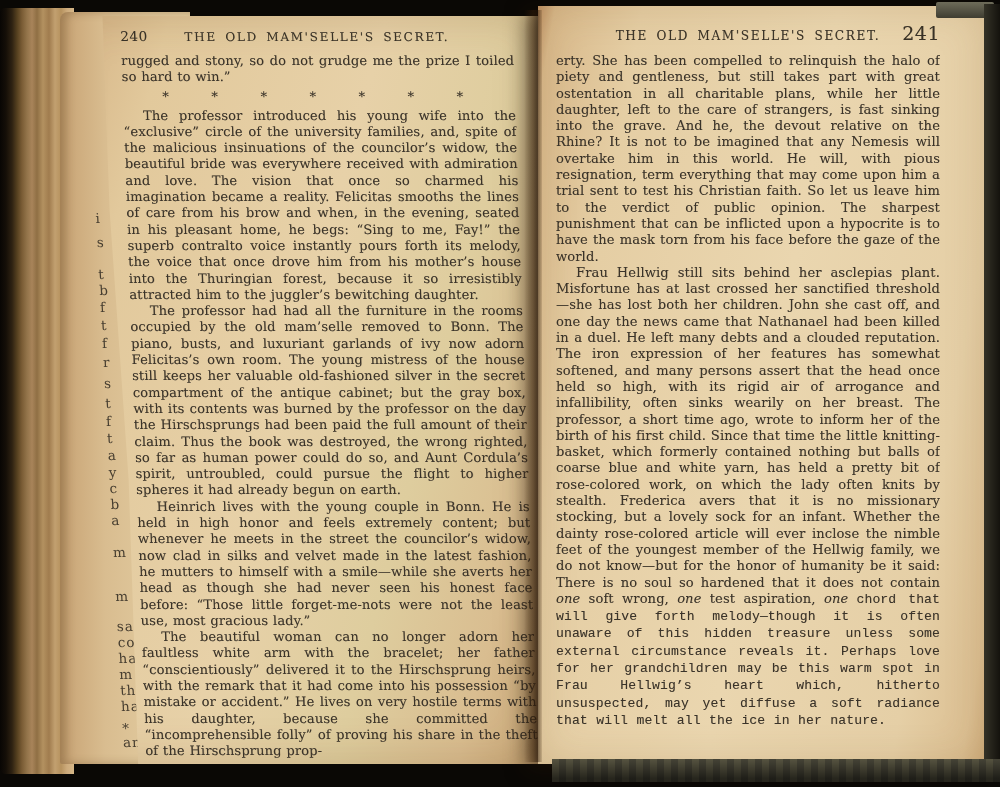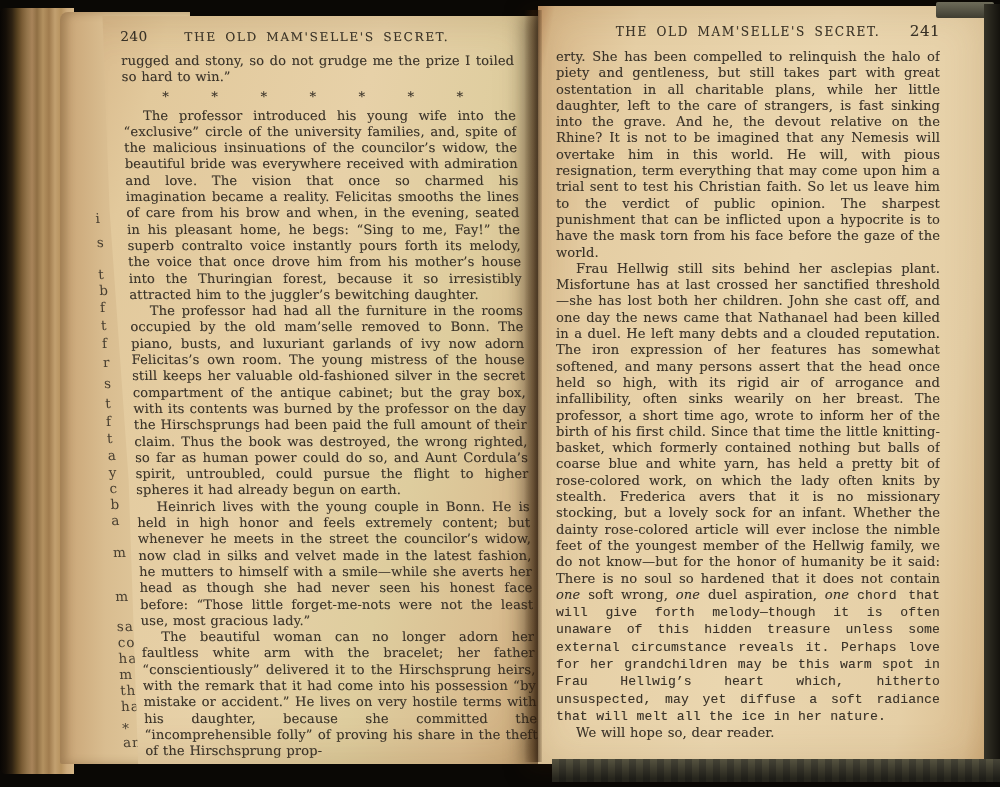--- a/index.html
+++ b/index.html
@@ -78,21 +78,21 @@
   }
 
   
   .header {
     display:flex; align-items:baseline;
     font-size:12px; letter-spacing:1.7px; word-spacing:3px;
     color:#383126; margin-bottom:9px;
     text-shadow:.3px .3px 0 rgba(56,49,38,.3);
   }
   .header .num { width:58px; font-size:13.5px; letter-spacing:.5px; }
-  .header .num-right { width:58px; text-align:right; font-size:15px; letter-spacing:.5px; }
+  .header .num-right { width:58px; text-align:right; font-size:19px; letter-spacing:.5px; }
   .header .title { flex:1; text-align:center; }
   .hspacer { width:58px; }
 
   .bt {
     font-size:13px; line-height:16.3px; text-align:justify;
     letter-spacing:.15px; word-spacing:.5px;
     text-shadow:.3px .3px 0 rgba(58,51,41,.32);
   }
   .bt p.ind { text-indent:20px; }
   .separator {
@@ -218,27 +218,26 @@
           
         
             <span style="font-style: normal;">Frau Hellwig still sits behind her asclepias plant. Misfortune has at last crossed her sanctified threshold—she has lost both her children. John she cast off, and one day the news came that Nathanael had been killed in a duel. He left many debts and a clouded reputation. The iron expression of her features has somewhat softened, and many persons assert that the head once held so high, with its rigid air of arrogance and infallibility, often sinks wearily on her breast. The professor, a short time ago, wrote to inform her of the birth of his first child. Since that time the little knitting-basket, which formerly contained nothing but balls of coarse blue and white yarn, has held a pretty bit of rose-colored work, on which the lady often knits by stealth. Frederica avers that it is no missionary stocking, but a lovely sock for an infant. Whether the dainty rose-colored article will ever inclose the nimble feet of the youngest member of the Hellwig family, we do not know—but for the honor of humanity be it said: There is no soul so hardened that it does not contain </span>
           
             <span style="font-style: italic;">one</span>
           
             <span style="font-style: normal;"> soft wrong, </span>
           
             <span style="font-style: italic;">one</span>
           
-            <span style="font-style: normal;"> duel aspiration, </span>
+            <span style="font-style: normal;"> test aspiration, </span>
           
             <span style="font-style: italic;">one</span>
           
             <span style="font-style: normal; font-family: Liberation Mono, monospace;"> chord that will give forth melody—though it is often unaware of this hidden treasure unless some external circumstance reveals it. Perhaps love for her grandchildren may be this warm spot in Frau Hellwig’s heart which, hitherto unsuspected, may yet diffuse a soft radiance that will melt all the ice in her nature.</span>
           </p>
-        <p class="ind">We will hope so, dear reader.</p>
         <div class="the-end">THE END</div>
       </div>
     </div>
   </div>
 
   <div class="cover-top-right"></div>
   <div class="cover-bottom"></div>
   <div class="cover-right"></div>
 
 </div>

